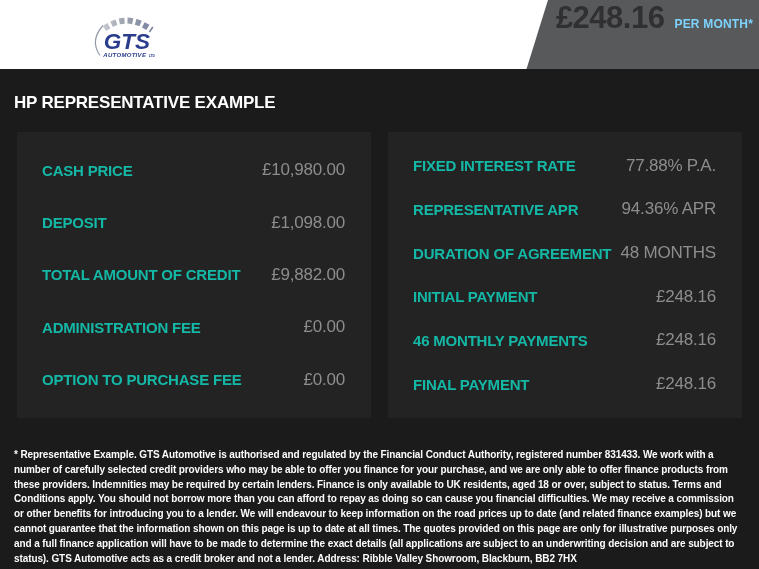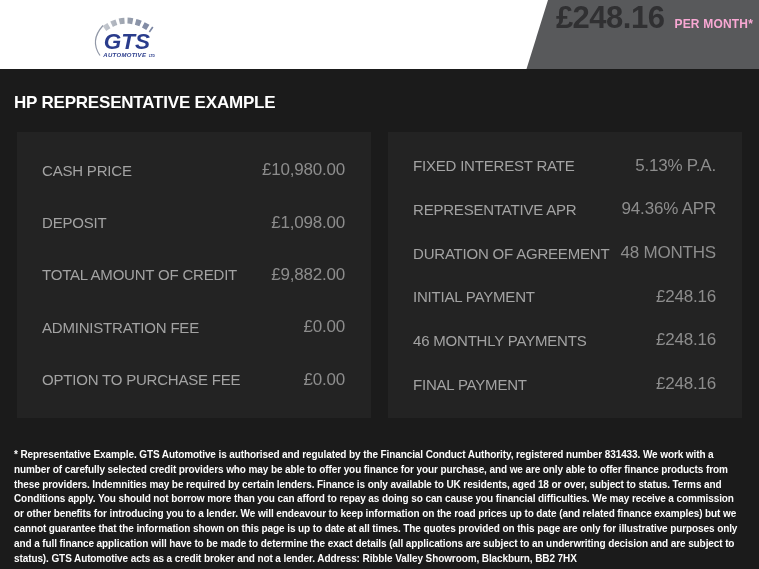--- a/index.html
+++ b/index.html
@@ -41,21 +41,21 @@
   }
   .price-amount {
     font-size: 31px;
     font-weight: bold;
     letter-spacing: -0.5px;
     color: #303032;
   }
   .price-period {
     font-size: 12px;
     font-weight: bold;
-    color: #f9a8d4;
+    color: #7dd3fc;
     letter-spacing: 0.2px;
   }
 
   
   .main {
     position: relative;
     height: 360px;
     background: #1b1b1b;
   }
   .page-title {
@@ -79,23 +79,23 @@
     display: flex;
     flex-direction: column;
     justify-content: space-around;
   }
   .row {
     display: flex;
     justify-content: space-between;
     align-items: center;
   }
   .row .label {
-    color: #a3a3a3;
+    color: #14b8a6;
     font-size: 15px;
-    font-weight: normal;
+    font-weight: bold;
     letter-spacing: -0.2px;
   }
   .row .value {
     color: #8d8d8d;
     font-size: 17px;
     font-weight: normal;
     letter-spacing: -0.2px;
   }
 
   .disclaimer {
@@ -155,21 +155,21 @@
       </div>
       <div class="row">
         <span class="label">OPTION TO PURCHASE FEE</span>
         <span class="value">£0.00</span>
       </div>
     </div>
 
     <div class="panel">
       <div class="row">
         <span class="label">FIXED INTEREST RATE</span>
-        <span class="value">5.13% P.A.</span>
+        <span class="value">77.88% P.A.</span>
       </div>
       <div class="row">
         <span class="label">REPRESENTATIVE APR</span>
         <span class="value">94.36% APR</span>
       </div>
       <div class="row">
         <span class="label">DURATION OF AGREEMENT</span>
         <span class="value">48 MONTHS</span>
       </div>
       <div class="row">

